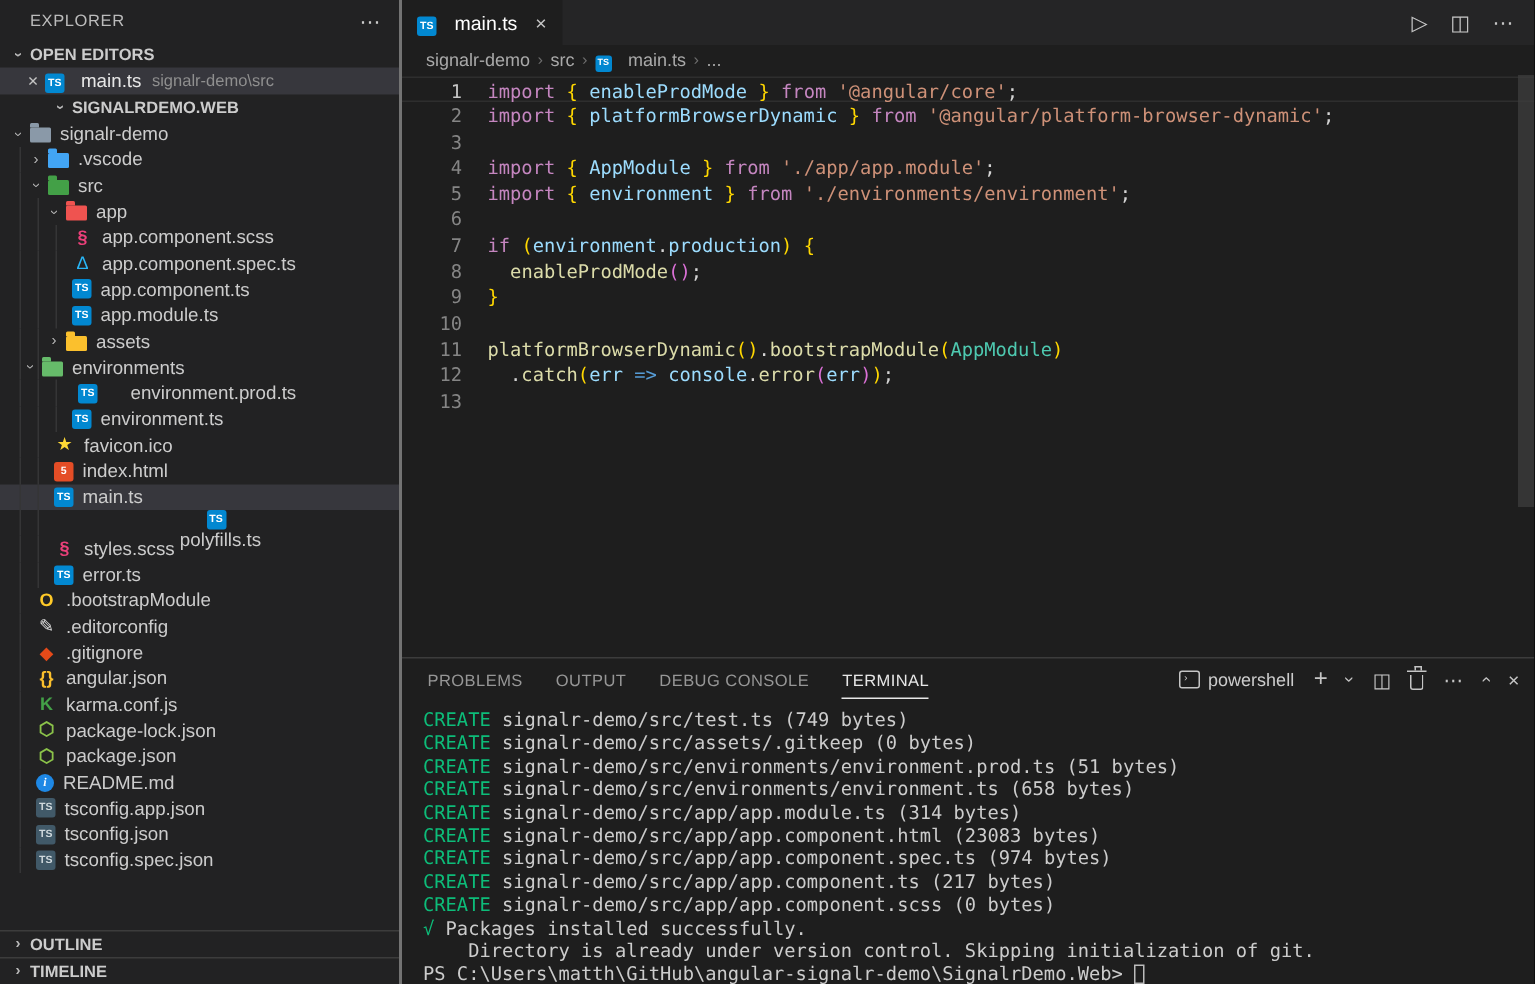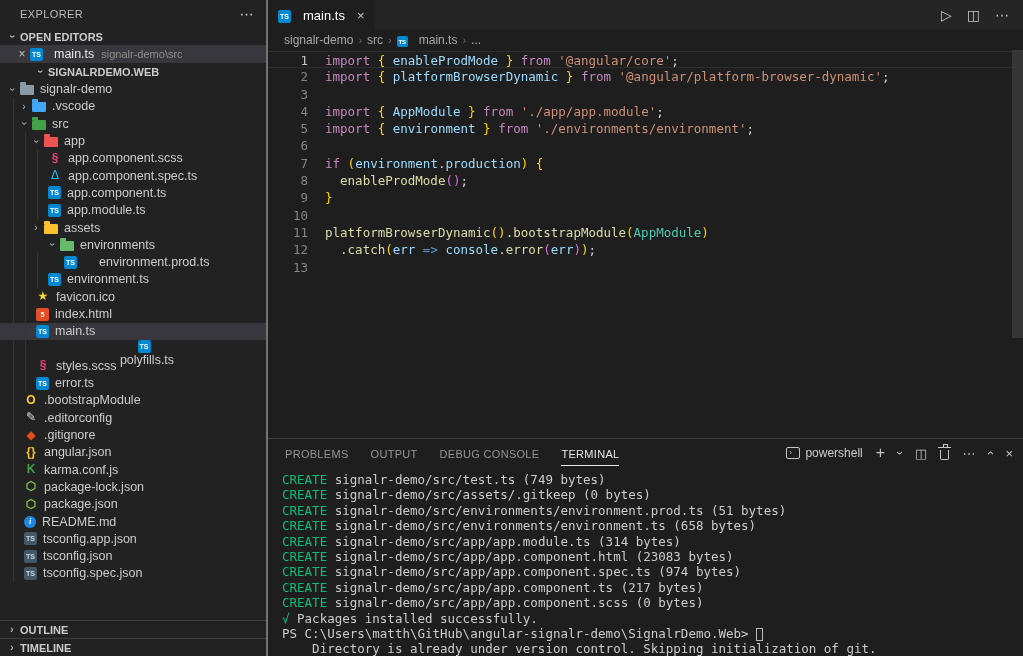--- a/index.html
+++ b/index.html
@@ -204,30 +204,30 @@
         </div>
         <div class="tree-row" style="padding-left: 28px;">
           <span class="guide" style="left: 13px;"></span>
           <span class="guide" style="left: 25px;"></span>
           <span class="twistie">›</span>
           <span class="ficon">
             <span class="ficon-folder" style="background: rgb(251, 192, 45);"></span>
           </span>
           <span class="lbl">assets</span>
         </div>
-        <div class="tree-row" style="padding-left: 44px;">
+        <div class="tree-row" style="padding-left: 12px;">
           <span class="guide" style="left: 13px;"></span>
           <span class="guide" style="left: 25px;"></span>
           <span class="twistie open">›</span>
           <span class="ficon">
             <span class="ficon-folder" style="background: rgb(102, 187, 106);"></span>
           </span>
           <span class="lbl">environments</span>
         </div>
-        <div class="tree-row" style="padding-left: 40px; gap: 16px;">
+        <div class="tree-row" style="padding-left: 28px; gap: 16px;">
           <span class="guide" style="left: 13px;"></span>
           <span class="guide" style="left: 25px;"></span>
           <span class="guide" style="left: 37px;"></span>
           <span class="file-spacer"></span>
           <span class="ficon">
             <span class="ficon-badge" style="background: rgb(2, 136, 209); color: rgb(255, 255, 255);">TS</span>
           </span>
           <span class="lbl">environment.prod.ts</span>
         </div>
         <div class="tree-row" style="padding-left: 40px;">
@@ -470,18 +470,18 @@
           <div class="t-line"><span class="ts-ok">CREATE </span><span class="ts-t">signalr-demo/src/test.ts (749 bytes)</span></div>
           <div class="t-line"><span class="ts-ok">CREATE </span><span class="ts-t">signalr-demo/src/assets/.gitkeep (0 bytes)</span></div>
           <div class="t-line"><span class="ts-ok">CREATE </span><span class="ts-t">signalr-demo/src/environments/environment.prod.ts (51 bytes)</span></div>
           <div class="t-line"><span class="ts-ok">CREATE </span><span class="ts-t">signalr-demo/src/environments/environment.ts (658 bytes)</span></div>
           <div class="t-line"><span class="ts-ok">CREATE </span><span class="ts-t">signalr-demo/src/app/app.module.ts (314 bytes)</span></div>
           <div class="t-line"><span class="ts-ok">CREATE </span><span class="ts-t">signalr-demo/src/app/app.component.html (23083 bytes)</span></div>
           <div class="t-line"><span class="ts-ok">CREATE </span><span class="ts-t">signalr-demo/src/app/app.component.spec.ts (974 bytes)</span></div>
           <div class="t-line"><span class="ts-ok">CREATE </span><span class="ts-t">signalr-demo/src/app/app.component.ts (217 bytes)</span></div>
           <div class="t-line"><span class="ts-ok">CREATE </span><span class="ts-t">signalr-demo/src/app/app.component.scss (0 bytes)</span></div>
           <div class="t-line"><span class="ts-ok">√</span><span class="ts-t"> Packages installed successfully.</span></div>
+          <div class="t-line"><span class="ts-t">    Directory is already under version control. Skipping initialization of git.</span></div>
           <div class="t-line"><span class="ts-t">PS C:\Users\matth\GitHub\angular-signalr-demo\SignalrDemo.Web&gt; </span><span class="t-cursor"></span></div>
-          <div class="t-line"><span class="ts-t">    Directory is already under version control. Skipping initialization of git.</span></div>
         </div>
     </div>
   </main>
 </div>
 
 </body></html>

